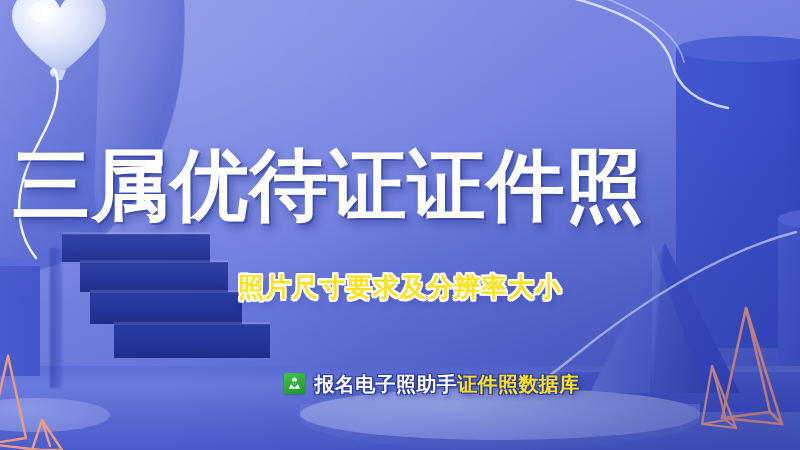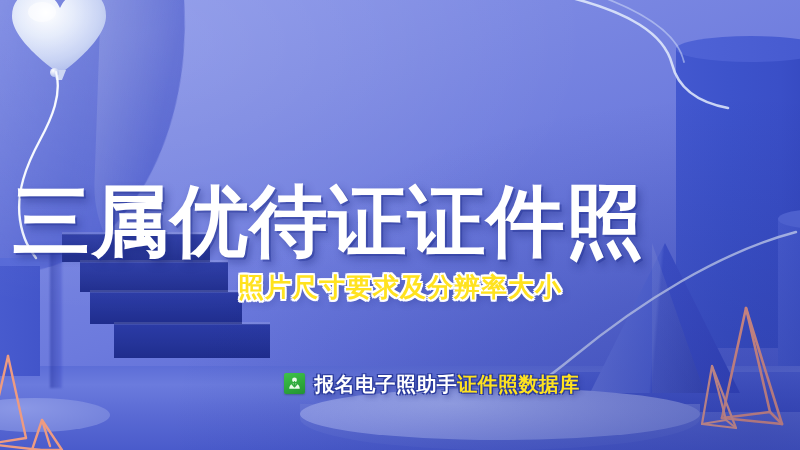--- a/index.html
+++ b/index.html
@@ -195,21 +195,20 @@
     text-align: center;
     color: #ffffff;
     font-size: 78px;
     font-weight: bold;
     letter-spacing: 1px;
     line-height: 1;
     text-shadow:
       2px 2px 0 rgba(36,52,150,0.45),
       4px 5px 9px rgba(24,36,120,0.42);
     white-space: nowrap;
-    margin-top: 36px;
   }
 
   #sub-title {
     position: absolute;
     left: 0; top: 274px;
     width: 800px;
     text-align: center;
     color: #ffe21f;
     font-size: 26px;
     font-weight: bold;

